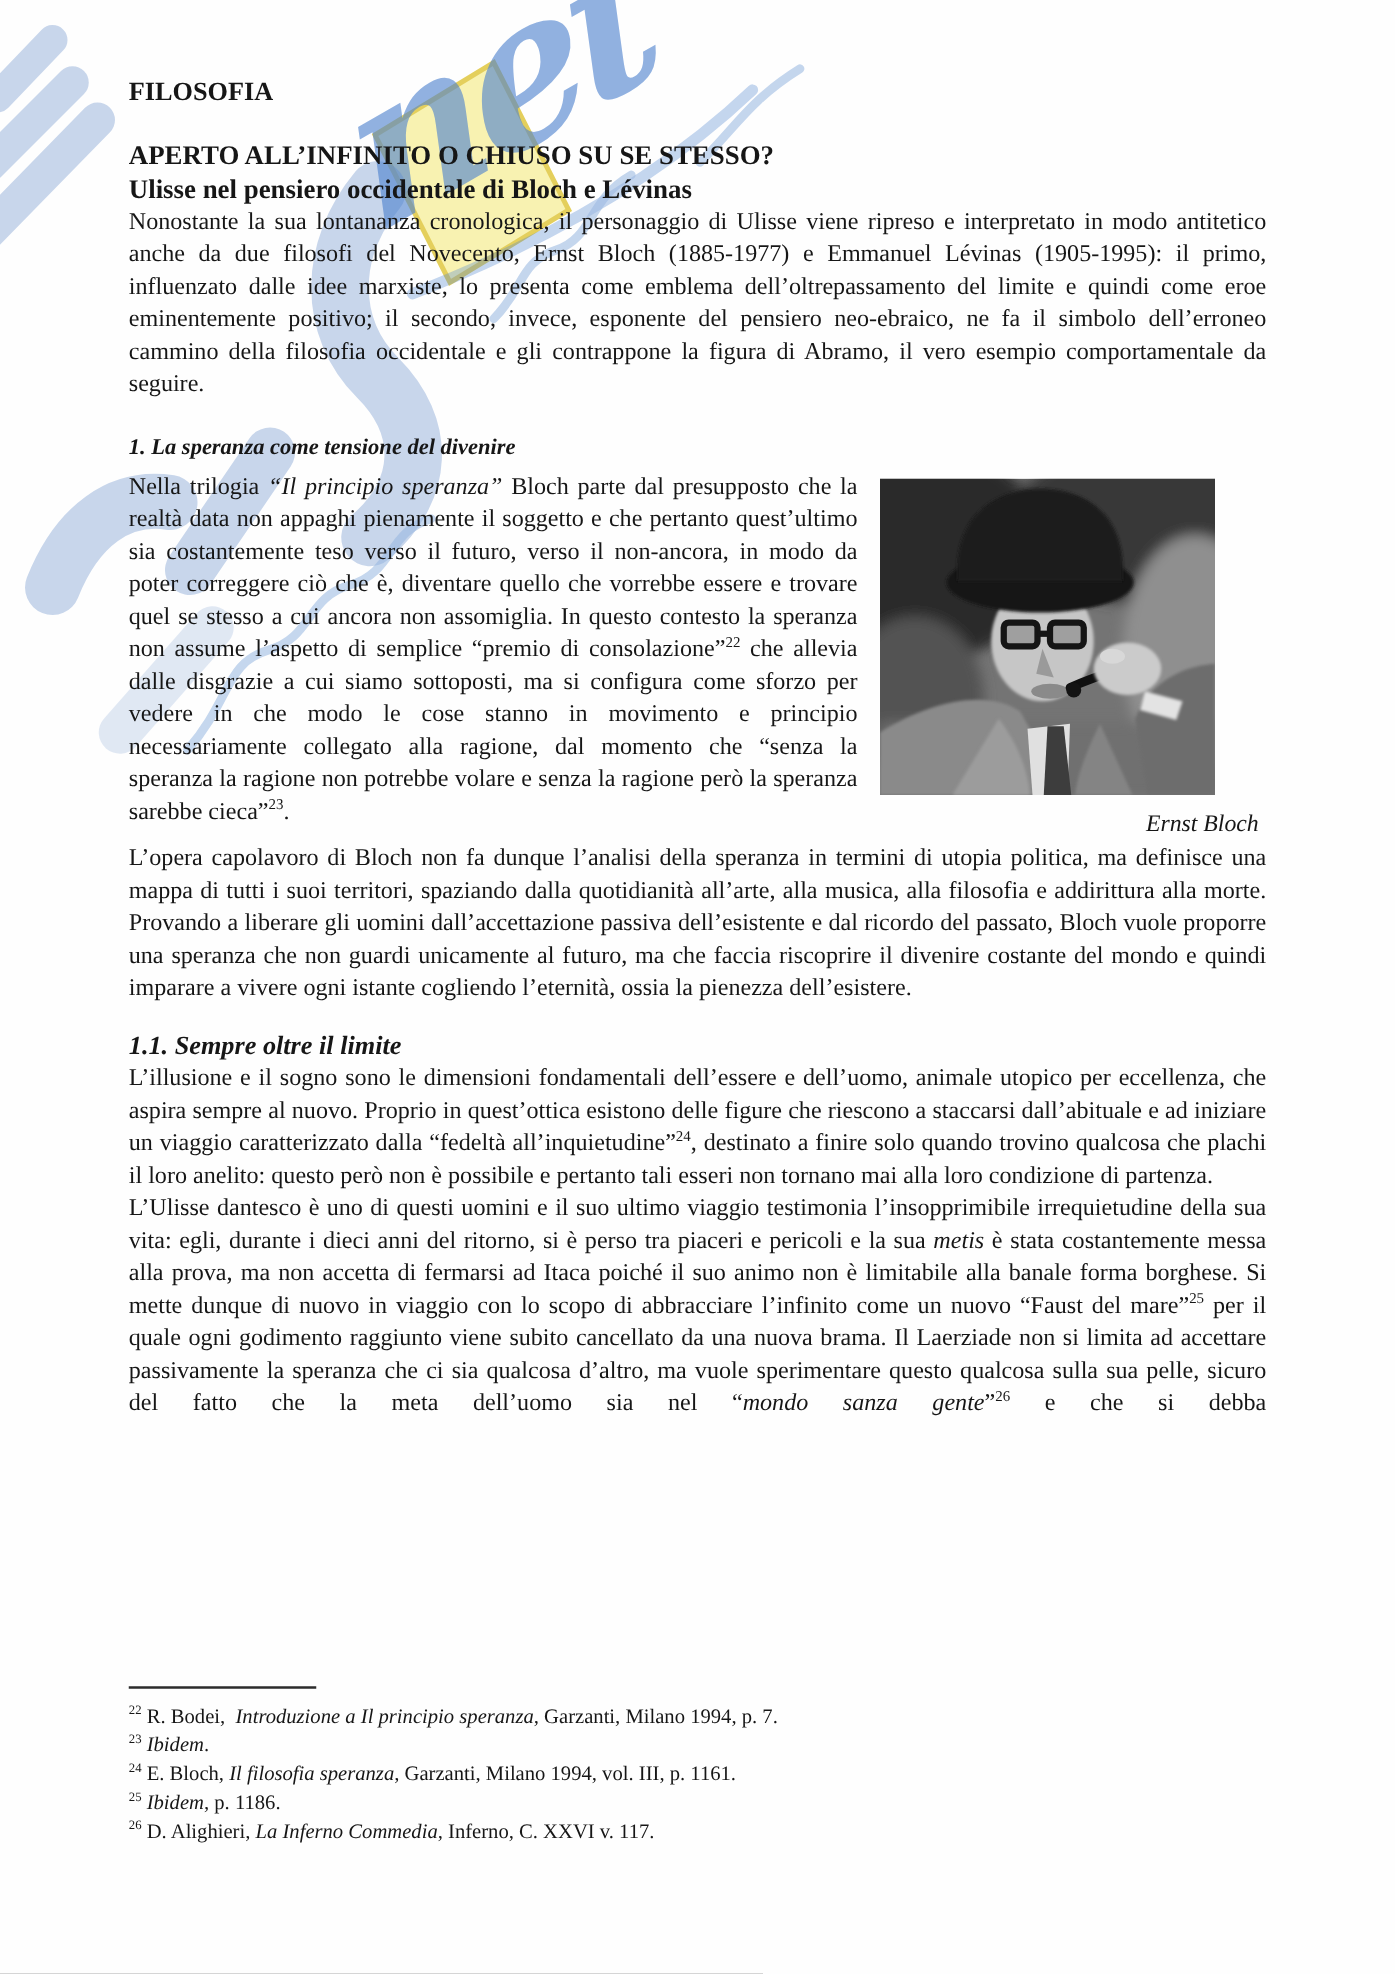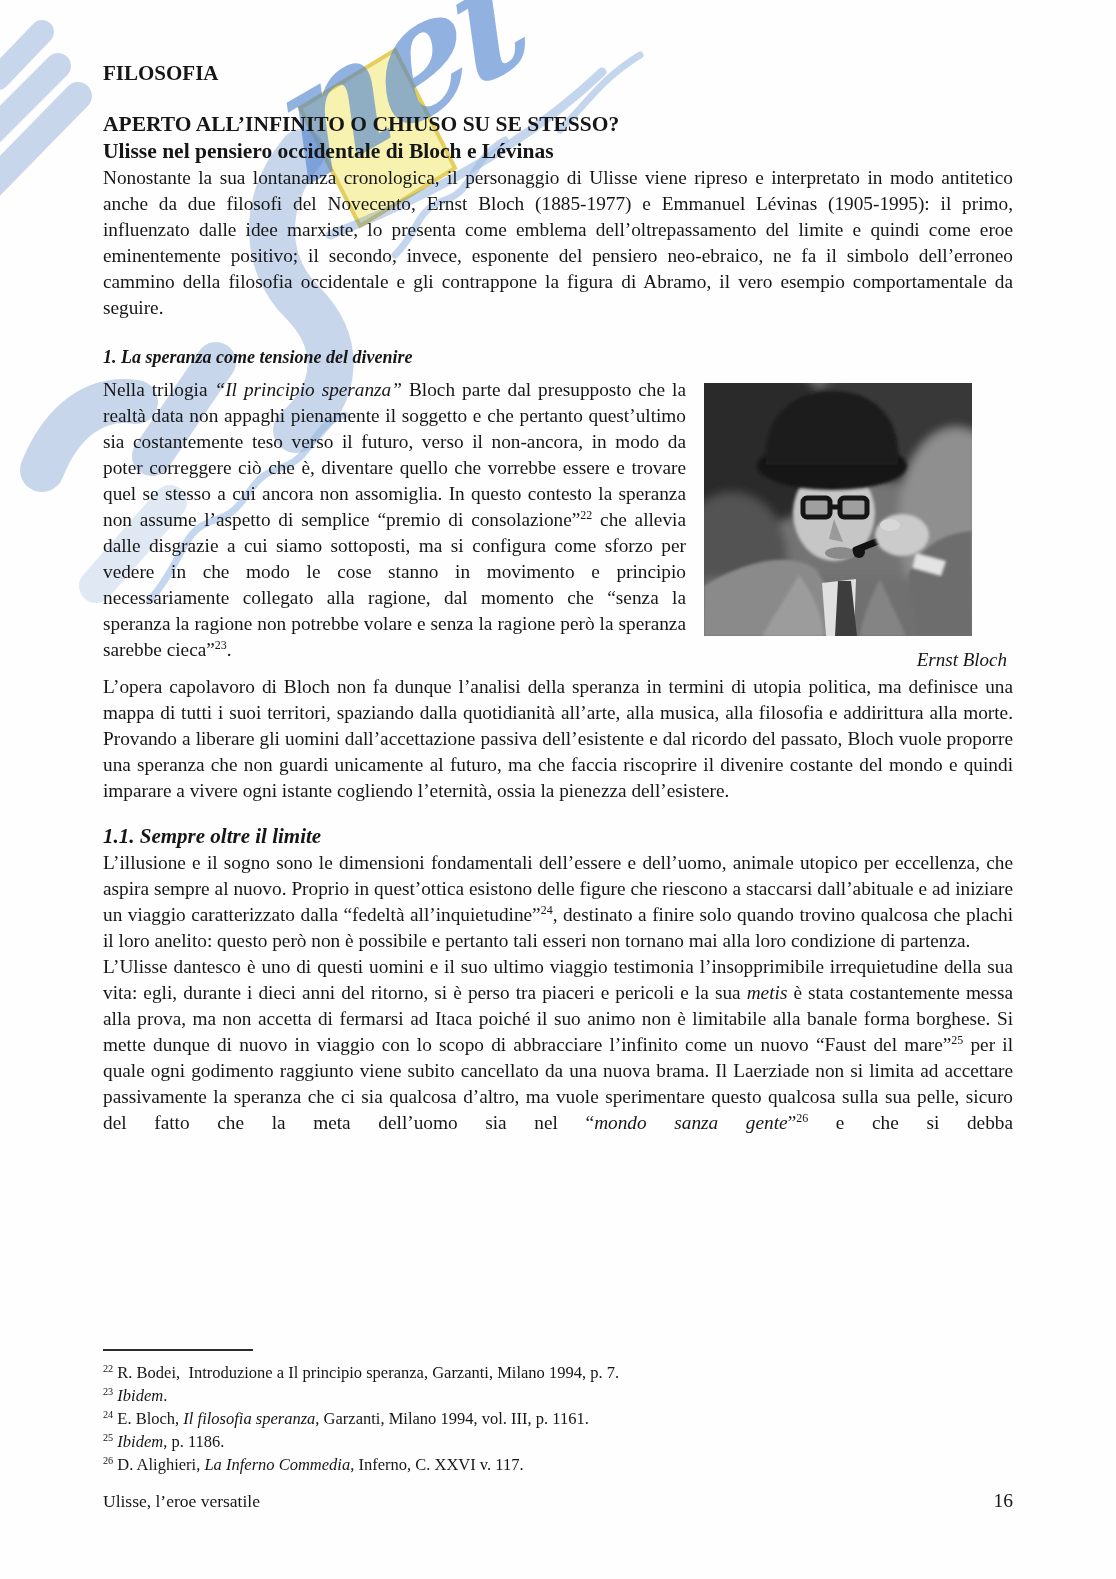--- a/index.html
+++ b/index.html
@@ -155,25 +155,21 @@
 
     <div class="h-sec2">1.1. Sempre oltre il limite</div>
 
     <p class="body p-tight">L’illusione e il sogno sono le dimensioni fondamentali dell’essere e dell’uomo, animale utopico per eccellenza, che aspira sempre al nuovo. Proprio in quest’ottica esistono delle figure che riescono a staccarsi dall’abituale e ad iniziare un viaggio caratterizzato dalla “fedeltà all’inquietudine”<sup>24</sup>, destinato a finire solo quando trovino qualcosa che plachi il loro anelito: questo però non è possibile e pertanto tali esseri non tornano mai alla loro condizione di partenza.</p>
     <p class="body justify-last">L’Ulisse dantesco è uno di questi uomini e il suo ultimo viaggio testimonia l’insopprimibile irrequietudine della sua vita: egli, durante i dieci anni del ritorno, si è perso tra piaceri e pericoli e la sua <span style="font-style: italic;">metis</span> è stata costantemente messa alla prova, ma non accetta di fermarsi ad Itaca poiché il suo animo non è limitabile alla banale forma borghese. Si mette dunque di nuovo in viaggio con lo scopo di abbracciare l’infinito come un nuovo “Faust del mare”<sup>25</sup> per il quale ogni godimento raggiunto viene subito cancellato da una nuova brama. Il Laerziade non si limita ad accettare passivamente la speranza che ci sia qualcosa d’altro, ma vuole sperimentare questo qualcosa sulla sua pelle, sicuro del fatto che la meta dell’uomo sia nel “<span style="font-style: italic;">mondo sanza gente</span>”<sup>26</sup> e che si debba</p>
 
   </div>
 
   <div class="footnotes">
     <div class="fn-rule"></div>
-    <p class="fn"><sup>22</sup> R. Bodei,&nbsp; <span style="">Introduzione a Il principio speranza</span>, Garzanti, Milano 1994, p. 7.</p>
+    <p class="fn"><sup>22</sup> R. Bodei,&nbsp; <span style="font-style: italic;">Introduzione a Il principio speranza</span>, Garzanti, Milano 1994, p. 7.</p>
     <p class="fn"><sup>23</sup> <span style="font-style: italic;">Ibidem</span>.</p>
     <p class="fn"><sup>24</sup> E. Bloch, <span style="font-style: italic;">Il filosofia speranza</span>, Garzanti, Milano 1994, vol. III, p. 1161.</p>
     <p class="fn"><sup>25</sup> <span style="font-style: italic;">Ibidem</span>, p. 1186.</p>
     <p class="fn"><sup>26</sup> D. Alighieri, <span style="font-style: italic;">La Inferno Commedia</span>, Inferno, C. XXVI v. 117.</p>
   </div>
 
-  <div class="footer">
-    <span class="footer-left">Ulisse, l’eroe versatile</span>
-    <span class="page-num">16</span>
-  </div>
 
 </div>
 
 </body></html>

